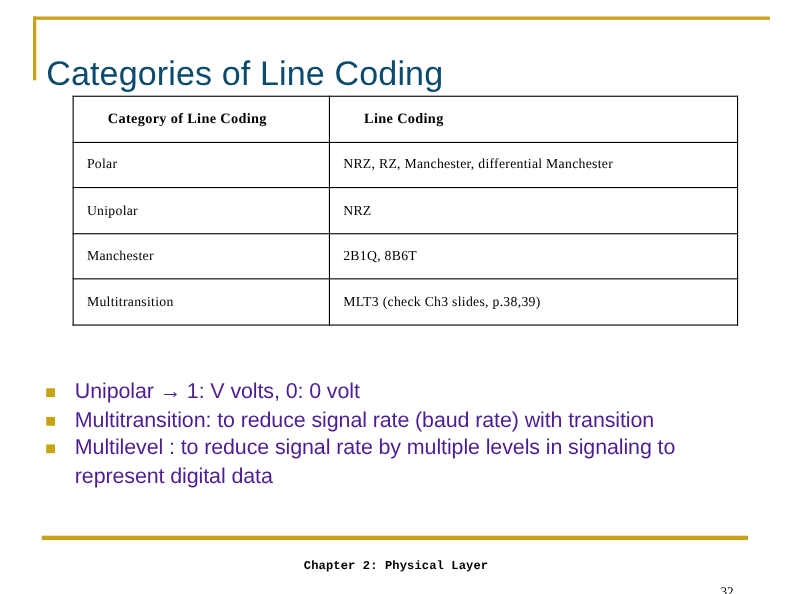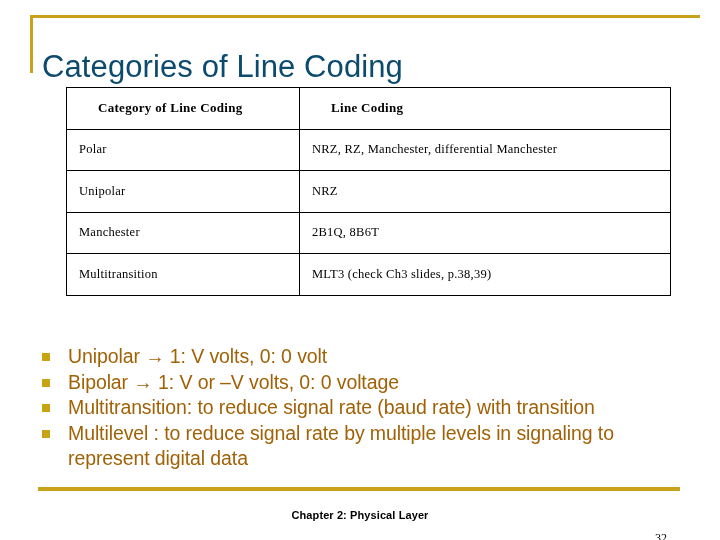--- a/index.html
+++ b/index.html
@@ -80,21 +80,21 @@
     left: 38px;
     top: 344px;
     width: 660px;
     font-family: "Liberation Sans", sans-serif;
   }
   .bullet-row {
     position: relative;
     padding-left: 30px;
     font-size: 19.5px;
     line-height: 25.5px;
-    color: #a16207;
+    color: #4c1d95;
     letter-spacing: -0.1px;
   }
   .bullet-marker {
     position: absolute;
     left: 4px;
     top: 9px;
     width: 8px;
     height: 8px;
     background: #C8A312;
   }
@@ -107,21 +107,21 @@
     width: 642px;
     height: 4px;
     background: #C8A21A;
   }
   #footer-note {
     position: absolute;
     left: 0;
     top: 509px;
     width: 720px;
     text-align: center;
-    font-family: Liberation Sans, sans-serif;
+    font-family: Liberation Mono, monospace;
     font-weight: bold;
     font-size: 11px;
     color: #000000;
     letter-spacing: 0.1px;
   }
   #page-number {
     position: absolute;
     left: 655px;
     top: 531px;
     width: 40px;
@@ -162,20 +162,19 @@
       </tr>
       <tr>
         <td>Multitransition</td>
         <td>MLT3  (check Ch3 slides, p.38,39)</td>
       </tr>
     </tbody>
 </table>
 
 <div id="bullet-list">
     <div class="bullet-row"><span class="bullet-marker"></span><span>Unipolar → 1: V volts, 0: 0 volt</span></div>
-    <div class="bullet-row"><span class="bullet-marker"></span><span>Bipolar → 1: V or –V volts, 0: 0 voltage</span></div>
     <div class="bullet-row"><span class="bullet-marker"></span><span>Multitransition: to reduce signal rate (baud rate) with transition</span></div>
     <div class="bullet-row"><span class="bullet-marker"></span><span>Multilevel : to reduce signal rate by multiple levels in signaling to represent digital data</span></div>
   </div>
 
 <div id="footer-rule"></div>
 <div id="footer-note">Chapter 2: Physical Layer</div>
 <div id="page-number">32</div>
 
 </body></html>

